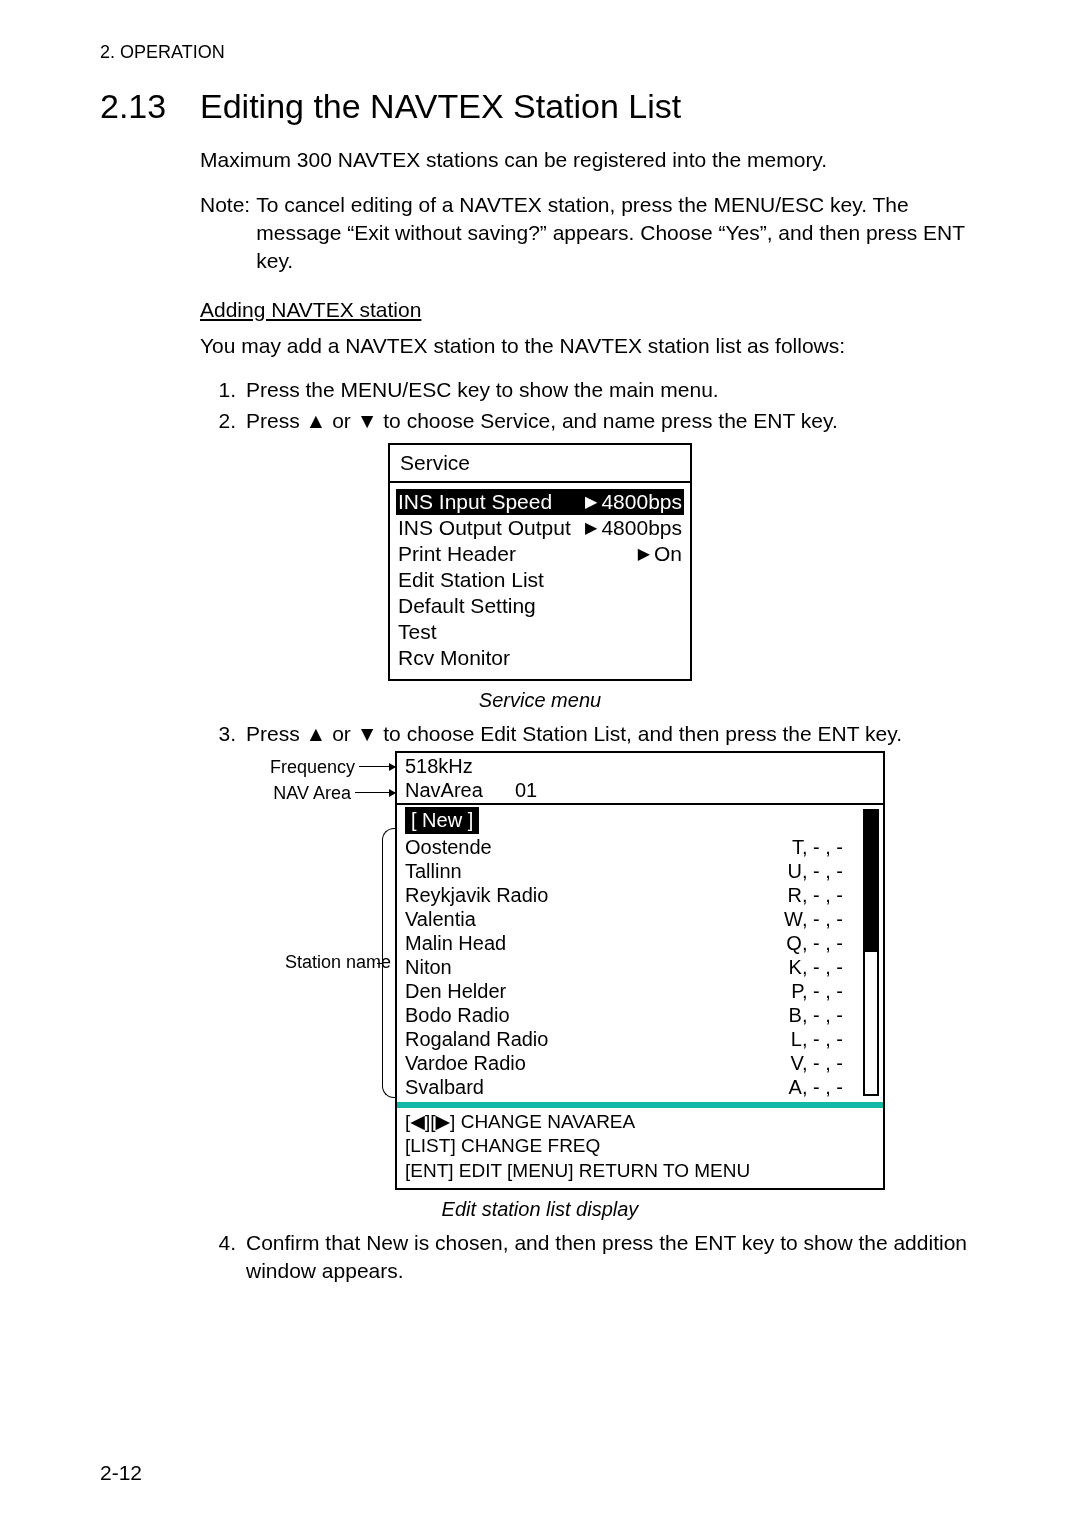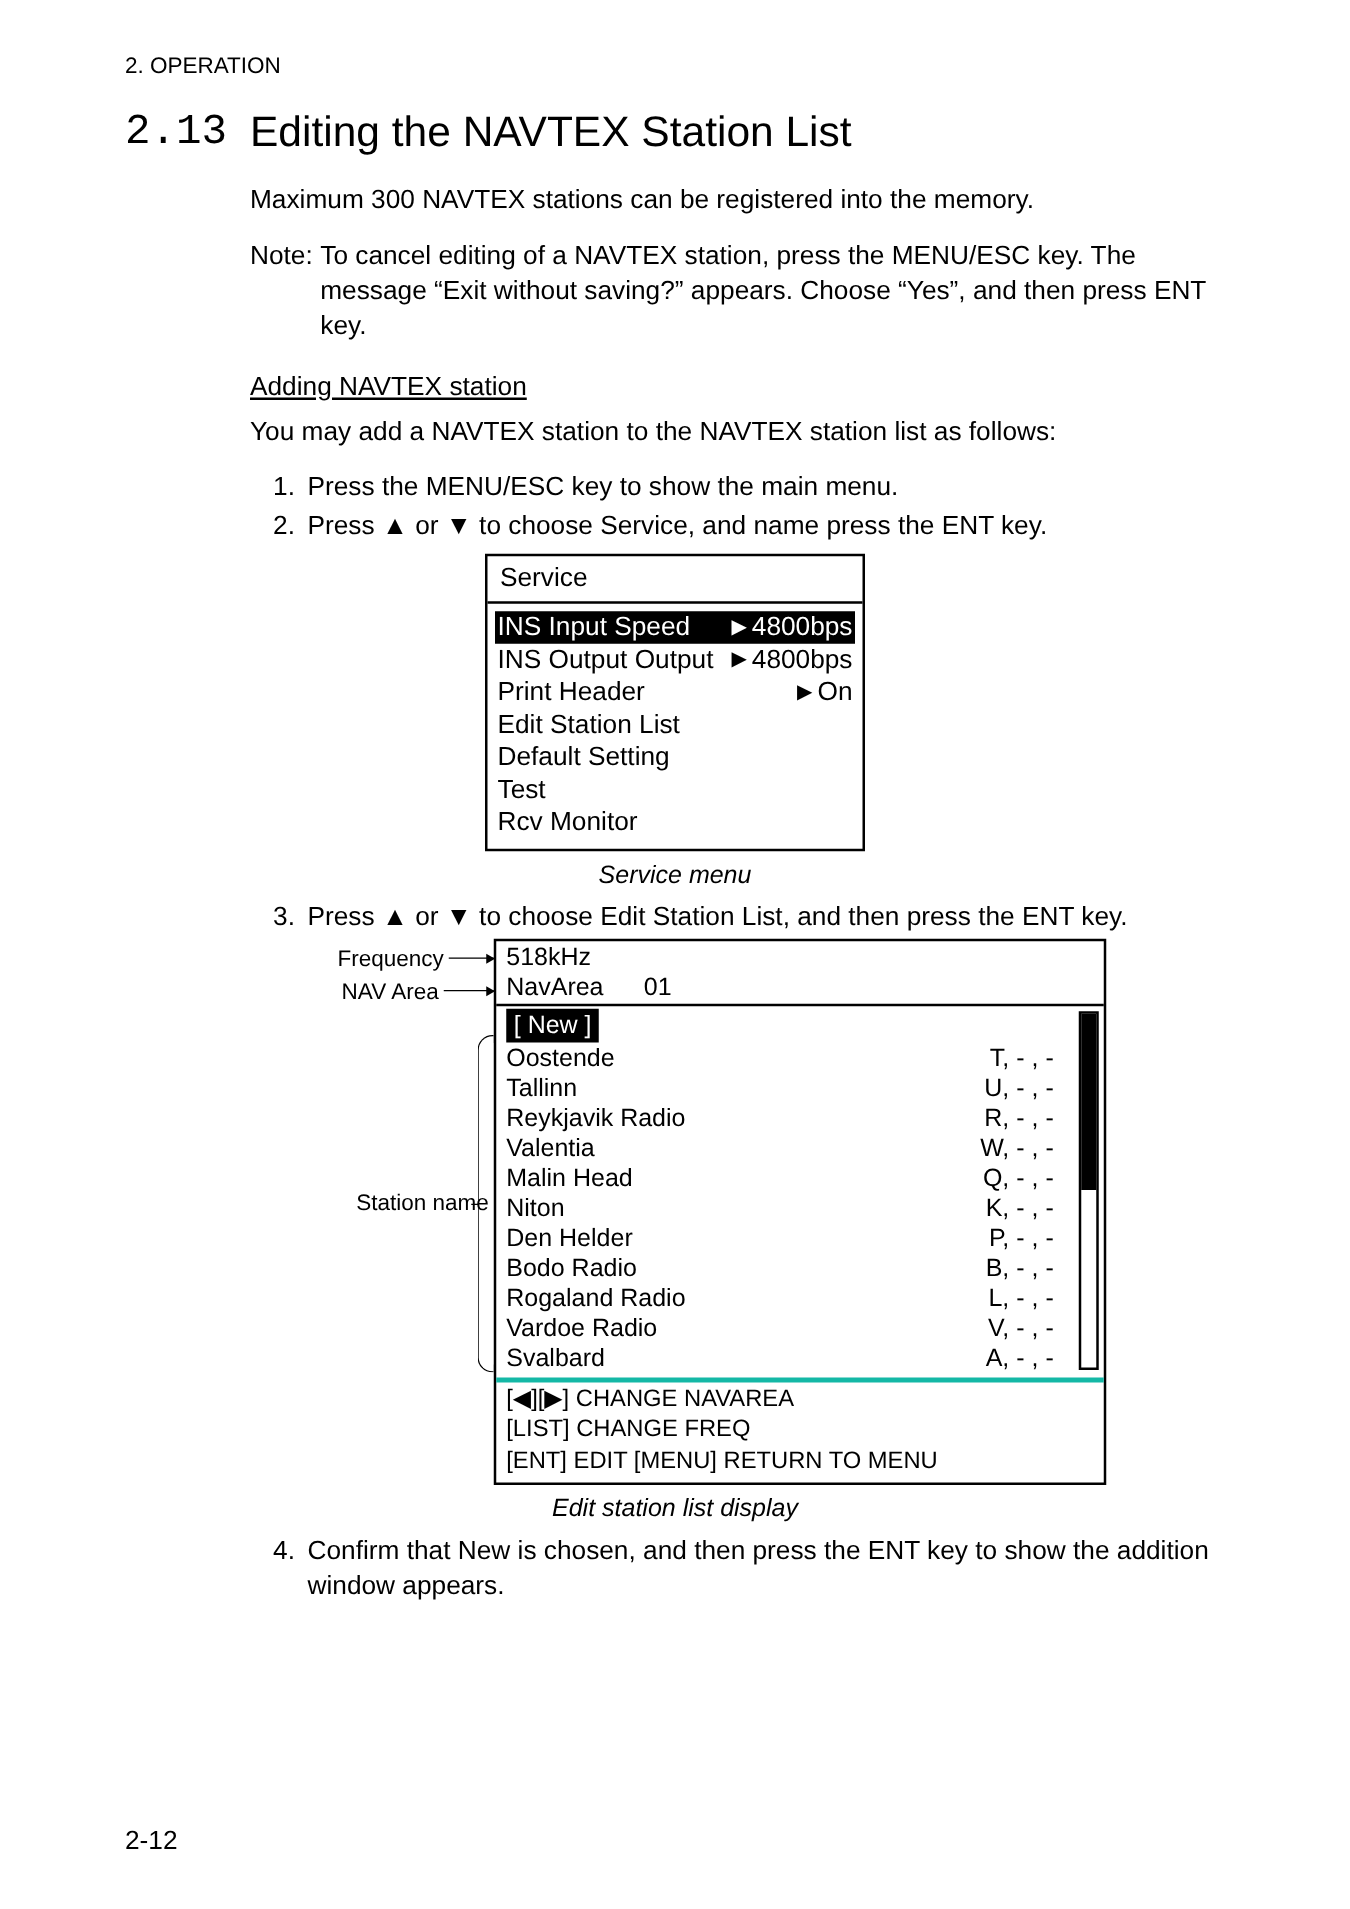--- a/index.html
+++ b/index.html
@@ -22,21 +22,21 @@
   .running-head {
     font-size: 18px;
     margin: 0 0 3px 0;
   }
   .section-title {
     display: flex;
     font-size: 34px;
     font-weight: 400;
     margin: 20px 0 16px 0;
   }
-  .section-number { width: 100px; flex: 0 0 auto; font-family: Liberation Mono, monospace; }
+  .section-number { width: 100px; flex: 0 0 auto; }
   .body-indent { margin-left: 100px; }
   .para { font-size: 21px; margin: 4px 0 16px 0; }
   .note {
     display: flex;
     font-size: 21px;
     margin: 8px 0 20px 0;
   }
   .note-label { flex: 0 0 auto; margin-right: 6px; }
   .subhead {
     font-size: 21px;
@@ -191,21 +191,21 @@
     position: relative;
   }
   .scrollbar .thumb {
     position: absolute;
     left: 0; right: 0;
     top: 0;
     height: 50%;
     background: #000;
   }
   .esl-footer {
-    border-top: 4px solid #14b8a6;
+    border-top: 6px solid #14b8a6;
     padding: 2px 8px 4px 8px;
     font-size: 19px;
     line-height: 1.3;
   }
   .page-number {
     position: absolute;
     left: 100px;
     bottom: 40px;
     font-size: 21px;
   }

